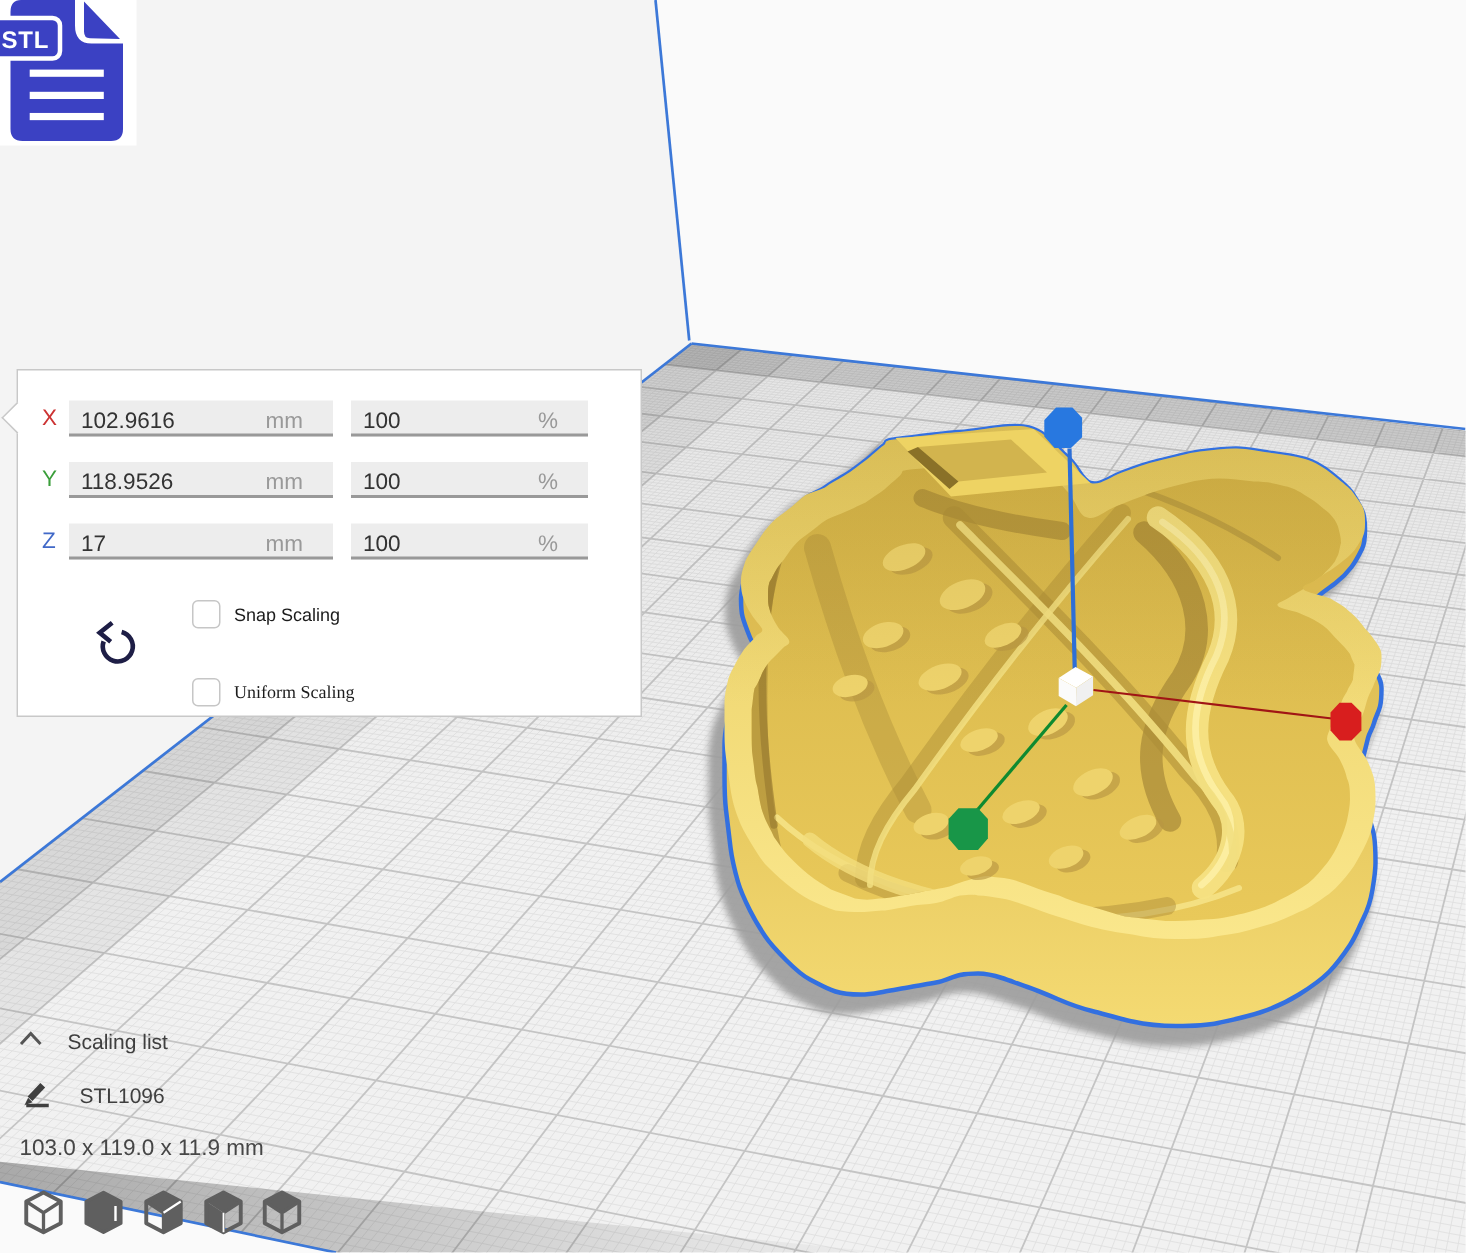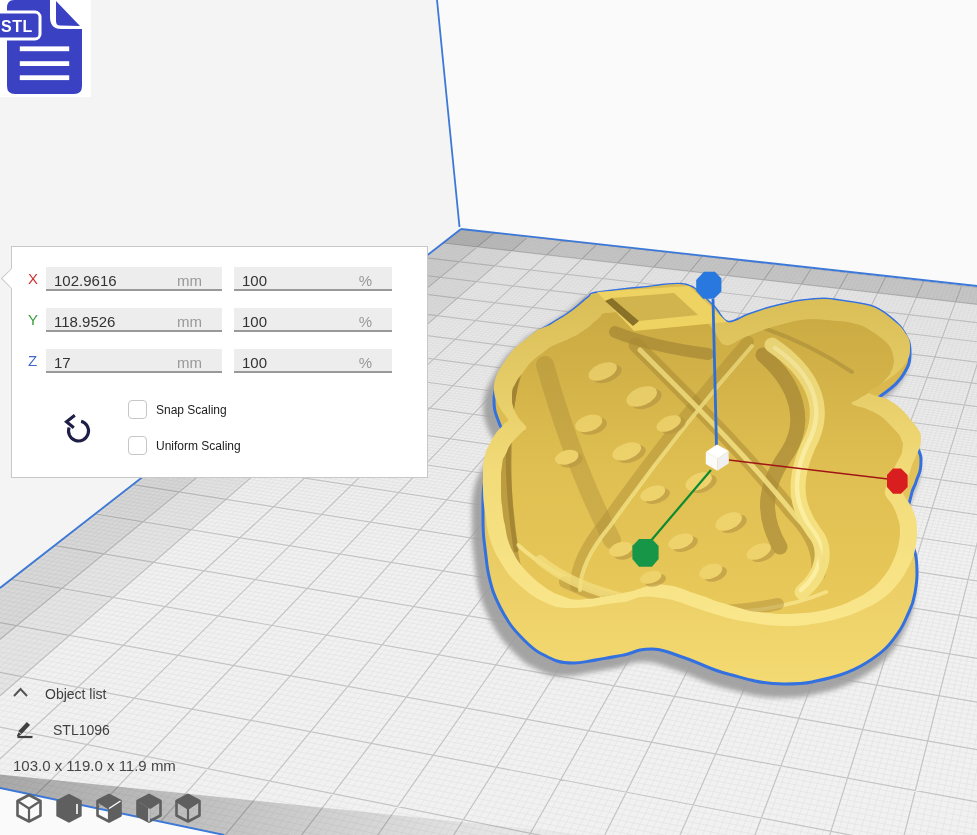--- a/index.html
+++ b/index.html
@@ -282,20 +282,20 @@
       </div>
   </div>
   <svg style="position:absolute; left:41px; top:165px;" width="40" height="40" viewBox="0 0 40 40">
     <path d="M 28.1,9.3 A 10 10 0 1 1 16.1,15.6" fill="none" stroke="#1e1e46" stroke-width="3.1"></path>
     <path d="M 21.8,3.2 L 13.5,9.8 L 20.8,15.8" fill="none" stroke="#1e1e46" stroke-width="3.1"></path>
   </svg>
   <div class="cbrow" style="top:153px;">
       <div class="cb"></div>
       <span class="cbl">Snap Scaling</span>
     </div>
-  <div class="cbrow" style="top:189px;">
+  <div class="cbrow" style="top:205px;font-family:Liberation Serif, serif;">
       <div class="cb"></div>
       <span class="cbl">Uniform Scaling</span>
     </div>
 </div>
 
-<div class="olist" style="left:45px; top:686px;">Object list</div>
+<div class="olist" style="left:45px; top:686px;">Scaling list</div>
 <div class="olist" style="left:53px; top:722px;">STL1096</div>
 <div class="dims">103.0 x 119.0 x 11.9 mm</div>
 </body></html>

